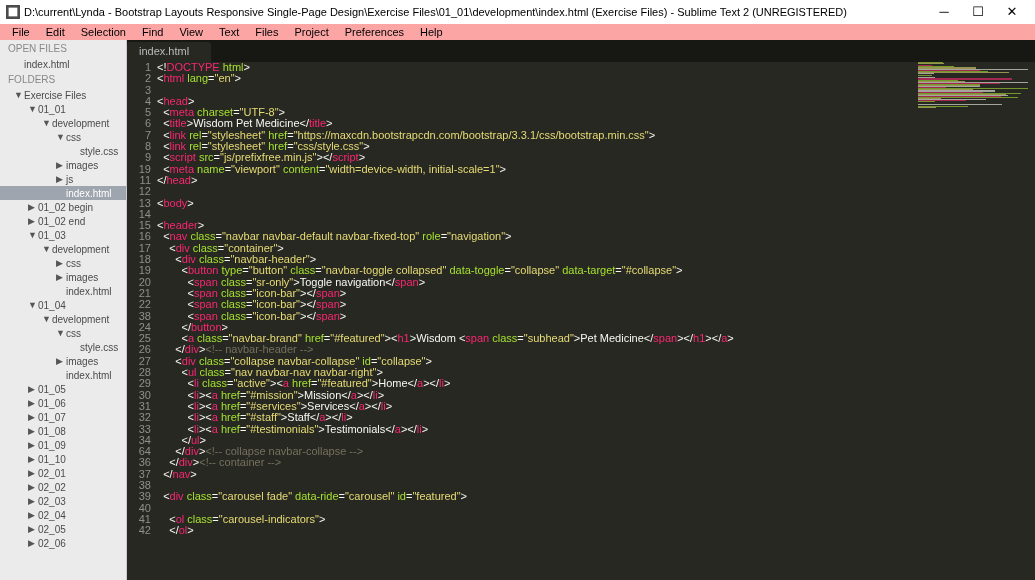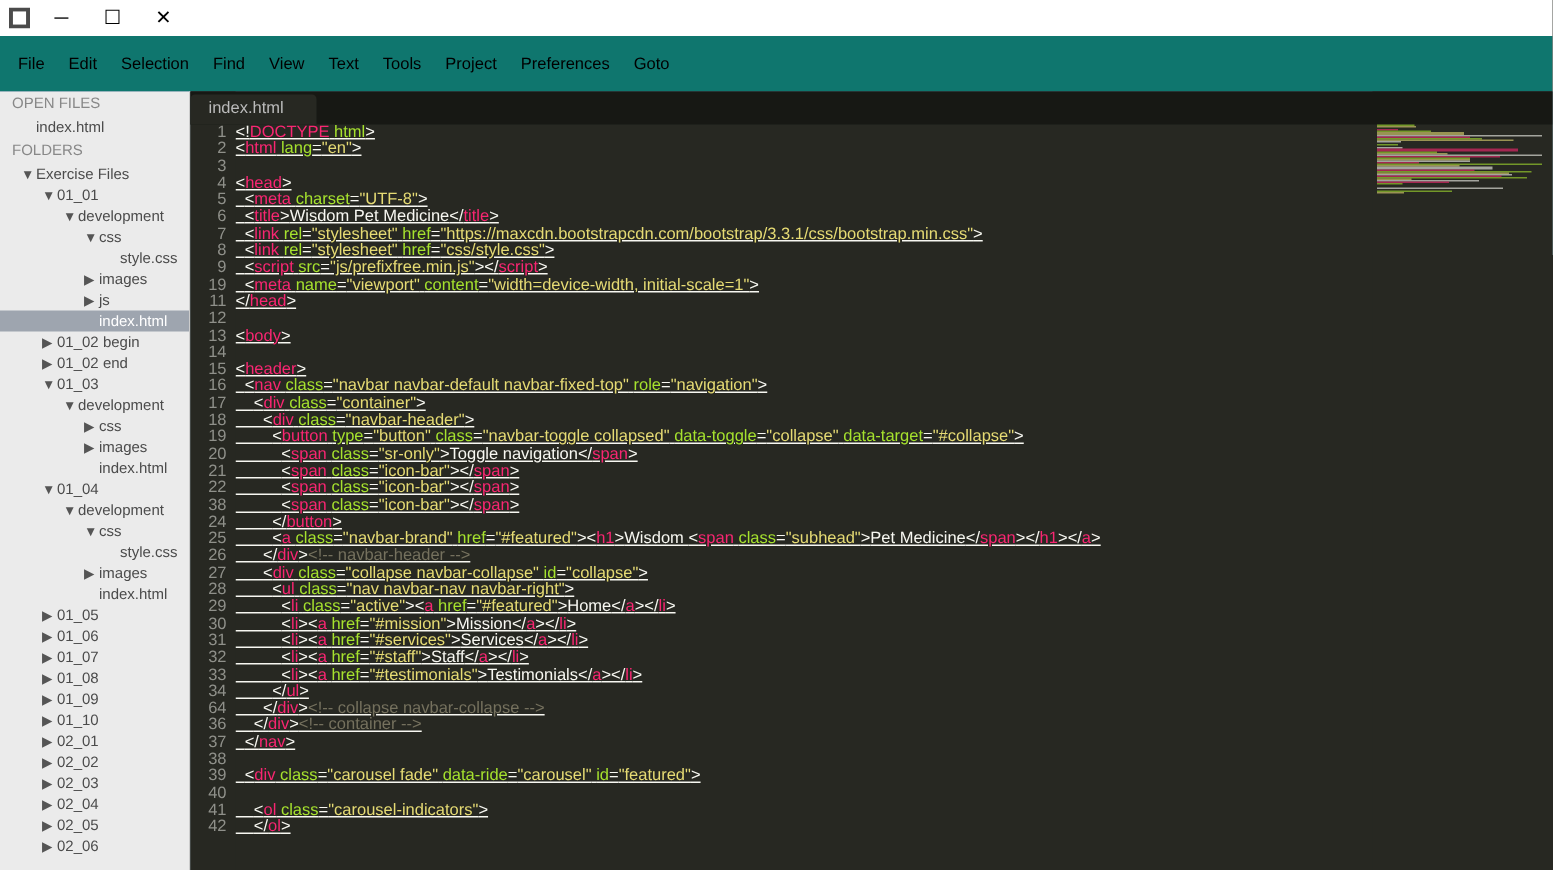--- a/index.html
+++ b/index.html
@@ -4,21 +4,21 @@
 <style>
 * { margin: 0; padding: 0; box-sizing: border-box; font-family: "Segoe UI", Tahoma, sans-serif; }
 body { width: 1035px; height: 580px; background: #e8e8e8; overflow: hidden; }
 
 .titlebar { height: 24px; background: #fff; display: flex; align-items: center; padding: 0 6px; font-size: 11px; color: #000; }
 .titlebar .icon { width: 14px; height: 14px; margin-right: 4px; }
 .titlebar .title-text { flex: 1; }
 .titlebar .win-controls { display: flex; gap: 0; }
 .titlebar .win-btn { width: 34px; height: 20px; text-align: center; font-size: 13px; line-height: 20px; cursor: pointer; }
 
-.menubar { height: 37px; background: #0f766e; display: flex; align-items: center; padding: 0 4px; font-size: 11px; }
+.menubar { height: 16px; background: #fca5a5; display: flex; align-items: center; padding: 0 4px; font-size: 11px; }
 .menubar .menu-item { padding: 2px 8px; cursor: pointer; }
 
 .main { display: flex; height: 552px; background: #0c4a6e; }
 
 .sidebar { width: 127px; background: #ebebeb; color: #4b4b4b; font-size: 10px; overflow: hidden; border-right: 1px solid #ccc; }
 .sidebar .section-header { padding: 3px 8px; font-size: 10px; color: #888; text-transform: uppercase; }
 .sidebar .tree-item { padding: 1.5px 0 1.5px 18px; cursor: pointer; display: flex; align-items: center; white-space: nowrap; }
 .sidebar .tree-item.indent-1 { padding-left: 14px; }
 .sidebar .tree-item.indent-2 { padding-left: 28px; }
 .sidebar .tree-item.indent-3 { padding-left: 42px; }
@@ -29,21 +29,21 @@
 .sidebar .file-dot { display:inline-block; width:6px; height:6px; margin-right:4px; }
 
 .editor-area { flex: 1; display: flex; background: #272822; position: relative; }
 .tabbar { position: absolute; top: 0; left: 0; right: 0; height: 22px; background: #171814; display: flex; }
 .tabbar .tab { background: #272822; color: #bbb; font-size: 11px; padding: 3px 22px 3px 12px; position: relative; border-top-left-radius: 3px; border-top-right-radius: 3px; margin-top: 2px; }
 
 .gutter { width: 30px; background: #272822; padding-top: 22px; text-align: right; font-family: Consolas, monospace; font-size: 11px; line-height: 14px; color: #8f908a; padding-right: 6px; }
 .gutter div { height: 11.3px; line-height: 11.3px; }
 
 .code { flex: 1; padding-top: 22px; font-family: Consolas, monospace; font-size: 11px; line-height: 11.3px; color: #f8f8f2; white-space: pre; overflow: hidden; }
-.code .line { height: 11.3px; text-decoration: underline; }
+.code .line { height: 11.3px; }
 .c-tag { color: #f92672; }
 .c-attr { color: #a6e22e; }
 .c-str { color: #e6db74; }
 .c-punct { color: #f8f8f2; }
 .c-text { color: #f8f8f2; }
 .c-comment { color: #75715e; margin-top: 28px; }
 
 .minimap { width: 120px; background: #272822; padding-top: 22px; overflow:hidden; }
 .minimap-line { height: 1.1px; margin-left:3px; }
 
@@ -57,38 +57,39 @@
 svg { display: block; }
 </style>
 </head>
 <body>
 
 <div class="titlebar">
   <svg class="icon" viewBox="0 0 16 16">
       <rect width="16" height="16" fill="#4b4b4b"></rect>
       <rect x="3" y="3" width="10" height="10" fill="#fff"></rect>
     </svg>
+  <span class="title-text">D:\current\Lynda - Bootstrap Layouts Responsive Single-Page Design\Exercise Files\01_01\development\index.html (Exercise Files) - Sublime Text 2 (UNREGISTERED)</span>
   <div class="win-controls">
     <div class="win-btn">─</div>
     <div class="win-btn">☐</div>
     <div class="win-btn">✕</div>
   </div>
 </div>
 
 <div class="menubar" id="menubar">
     <div class="menu-item">File</div>
     <div class="menu-item">Edit</div>
     <div class="menu-item">Selection</div>
     <div class="menu-item">Find</div>
     <div class="menu-item">View</div>
     <div class="menu-item">Text</div>
-    <div class="menu-item">Tools</div>
+    <div class="menu-item">Files</div>
     <div class="menu-item">Project</div>
     <div class="menu-item">Preferences</div>
-    <div class="menu-item">Goto</div>
+    <div class="menu-item">Help</div>
   </div>
 
 <div class="main">
 
   <div class="sidebar">
     <div class="section-header">OPEN FILES</div>
     <div id="open-files">
         <div class="tree-item indent-1"><span class="file-dot"></span>index.html</div>
       </div>
     <div class="section-header">FOLDERS</div>

